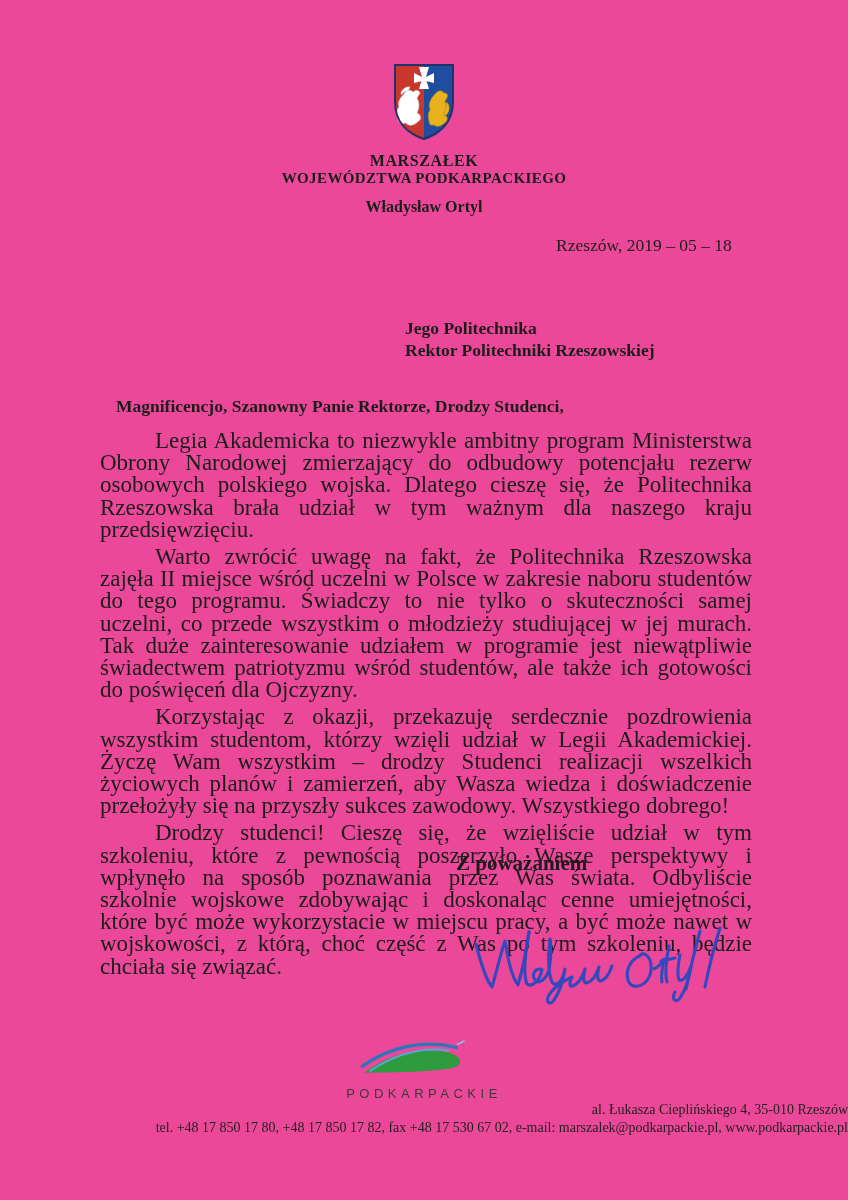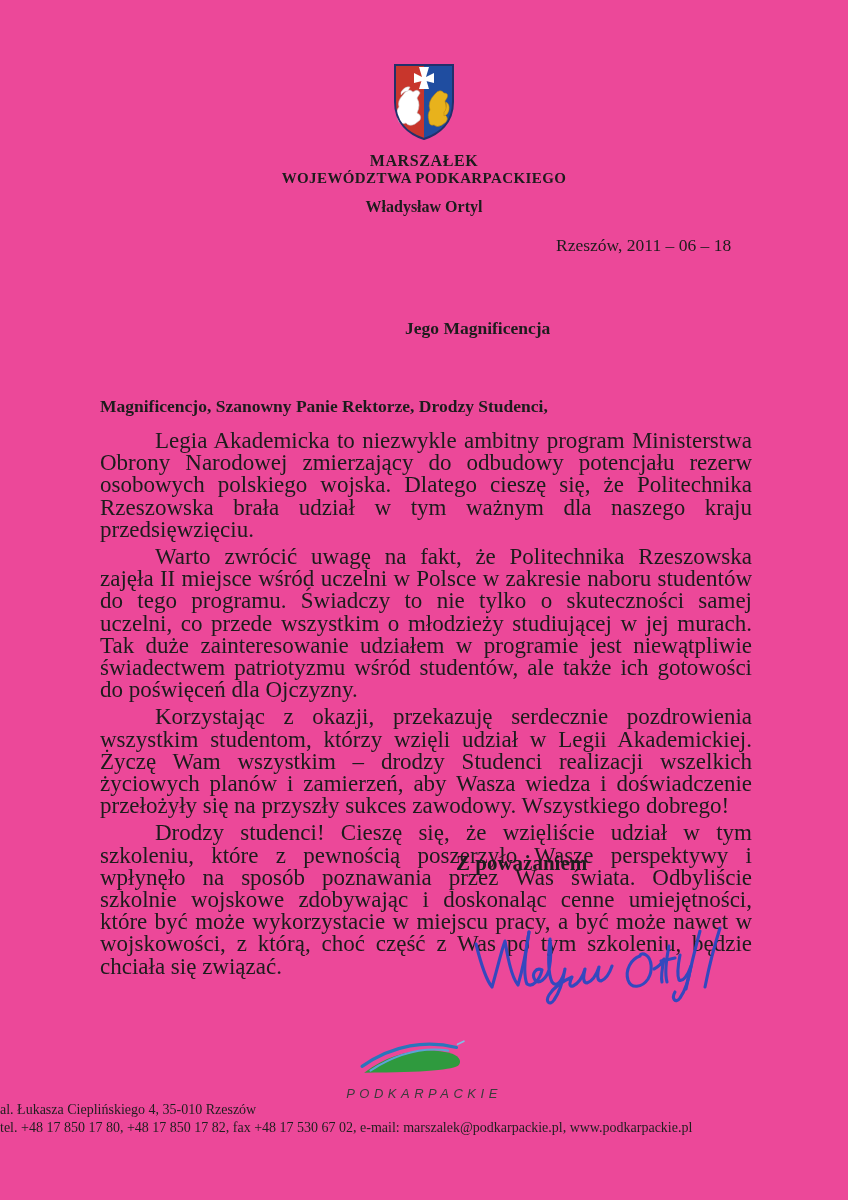--- a/index.html
+++ b/index.html
@@ -16,37 +16,37 @@
   .crest{display:inline-block;}
   .sender-title-1{margin-top:6px;font-weight:bold;font-size:16px;letter-spacing:.6px;}
   .sender-title-2{font-weight:bold;font-size:15px;letter-spacing:.4px;}
   .sender-name{margin-top:11px;font-weight:bold;font-size:16px;}
   
   .dateline{position:absolute;top:235px;left:556px;font-size:17.5px;}
   
   .addressee{position:absolute;top:317px;left:405px;font-weight:bold;font-size:17.5px;line-height:22px;}
   
   .body-block{position:absolute;top:396px;left:100px;width:652px;}
-  .salutation{font-weight:bold;font-size:17.5px;margin:0 0 13px 0;}
+  .salutation{font-weight:bold;font-size:17.5px;margin:0 0 13px 16px;}
   .body-block p{
     margin:0 0 5px 0;
     font-size:23px;line-height:22.2px;
     text-align:justify;text-indent:55px;
   }
   
   .closing{position:absolute;top:851px;left:456px;font-weight:bold;font-size:21px;}
   .signature{position:absolute;top:918px;left:462px;}
   .sr-only{position:absolute;width:1px;height:1px;overflow:hidden;clip:rect(0 0 0 0);}
   
   .logo{position:absolute;top:1038px;left:0;width:100%;text-align:center;}
   .logo-text{
     font-family:"Liberation Sans", sans-serif;
-    font-size:13px;letter-spacing:4.5px;color:#3b3b3b;margin-top:2px;font-style:italic;
+    font-size:13px;letter-spacing:4.5px;color:#3b3b3b;margin-top:2px;
   }
-  .footer-lines{position:absolute;top:1101px;left:0;width:100%;text-align:left;font-size:14px;line-height:17.5px;color:#1e1e1e;}
+  .footer-lines{position:absolute;top:1101px;left:0;width:100%;text-align:right;font-size:14px;line-height:17.5px;color:#1e1e1e;}
 </style>
 </head>
 <body>
 
 <div class="page">
 
   <div class="masthead">
     <svg class="crest" width="64" height="80" viewBox="0 0 64 80" aria-hidden="true">
 
       <path d="M3,3 H61 V40 C61,61 47,72 32,77 C17,72 3,61 3,40 Z" fill="#c8362c"></path>
@@ -66,24 +66,25 @@
       <path d="M43,32 q5,-6 9,-1 q5,0 3,5 l-2,3 q3,7 0,14 q4,3 1,7 l-4,3 q-5,3 -8,0 q-5,1 -5,-4 q-2,-7 1,-11 q-3,-8 5,-16 z" fill="#e8b21c" stroke="#b9820e" stroke-width="0.6"></path>
       <path d="M54,40 q4,2 3,8 q-1,5 -5,6 l0,-4 q3,-2 2,-10 z" fill="#e8b21c" stroke="#b9820e" stroke-width="0.5"></path>
 
       <path d="M3,3 H61 V40 C61,61 47,72 32,77 C17,72 3,61 3,40 Z" fill="none" stroke="#22306b" stroke-width="2"></path>
     </svg>
     <div class="sender-title-1">MARSZAŁEK</div>
     <div class="sender-title-2">WOJEWÓDZTWA PODKARPACKIEGO</div>
     <div class="sender-name">Władysław Ortyl</div>
   </div>
 
-  <div class="dateline">Rzeszów, 2011 – 06 – 18</div>
+  <div class="dateline">Rzeszów, 2019 – 05 – 18</div>
 
   <div class="addressee">
-    <div>Jego Magnificencja</div>
+    <div>Jego Politechnika</div>
+    <div>Rektor Politechniki Rzeszowskiej</div>
   </div>
 
   <div class="body-block">
     <div class="salutation">Magnificencjo, Szanowny Panie Rektorze, Drodzy Studenci,</div>
     <p>Legia Akademicka to niezwykle ambitny program Ministerstwa Obrony Narodowej zmierzający do odbudowy potencjału rezerw osobowych polskiego wojska. Dlatego cieszę się, że Politechnika Rzeszowska brała udział w tym ważnym dla naszego kraju przedsięwzięciu.</p>
     <p>Warto zwrócić uwagę na fakt, że Politechnika Rzeszowska zajęła II miejsce wśród uczelni w Polsce w zakresie naboru studentów do tego programu. Świadczy to nie tylko o skuteczności samej uczelni, co przede wszystkim o młodzieży studiującej w jej murach. Tak duże zainteresowanie udziałem w programie jest niewątpliwie świadectwem patriotyzmu wśród studentów, ale także ich gotowości do poświęceń dla Ojczyzny.</p>
     <p>Korzystając z okazji, przekazuję serdecznie pozdrowienia wszystkim studentom, którzy wzięli udział w Legii Akademickiej. Życzę Wam wszystkim – drodzy Studenci realizacji wszelkich życiowych planów i zamierzeń, aby Wasza wiedza i doświadczenie przełożyły się na przyszły sukces zawodowy. Wszystkiego dobrego!</p>
     <p>Drodzy studenci! Cieszę się, że wzięliście udział w tym szkoleniu, które z pewnością poszerzyło Wasze perspektywy i wpłynęło na sposób poznawania przez Was świata. Odbyliście szkolnie wojskowe zdobywając i doskonaląc cenne umiejętności, które być może wykorzystacie w miejscu pracy, a być może nawet w wojskowości, z którą, choć część z Was po tym szkoleniu, będzie chciała się związać.</p>
   </div>
 

